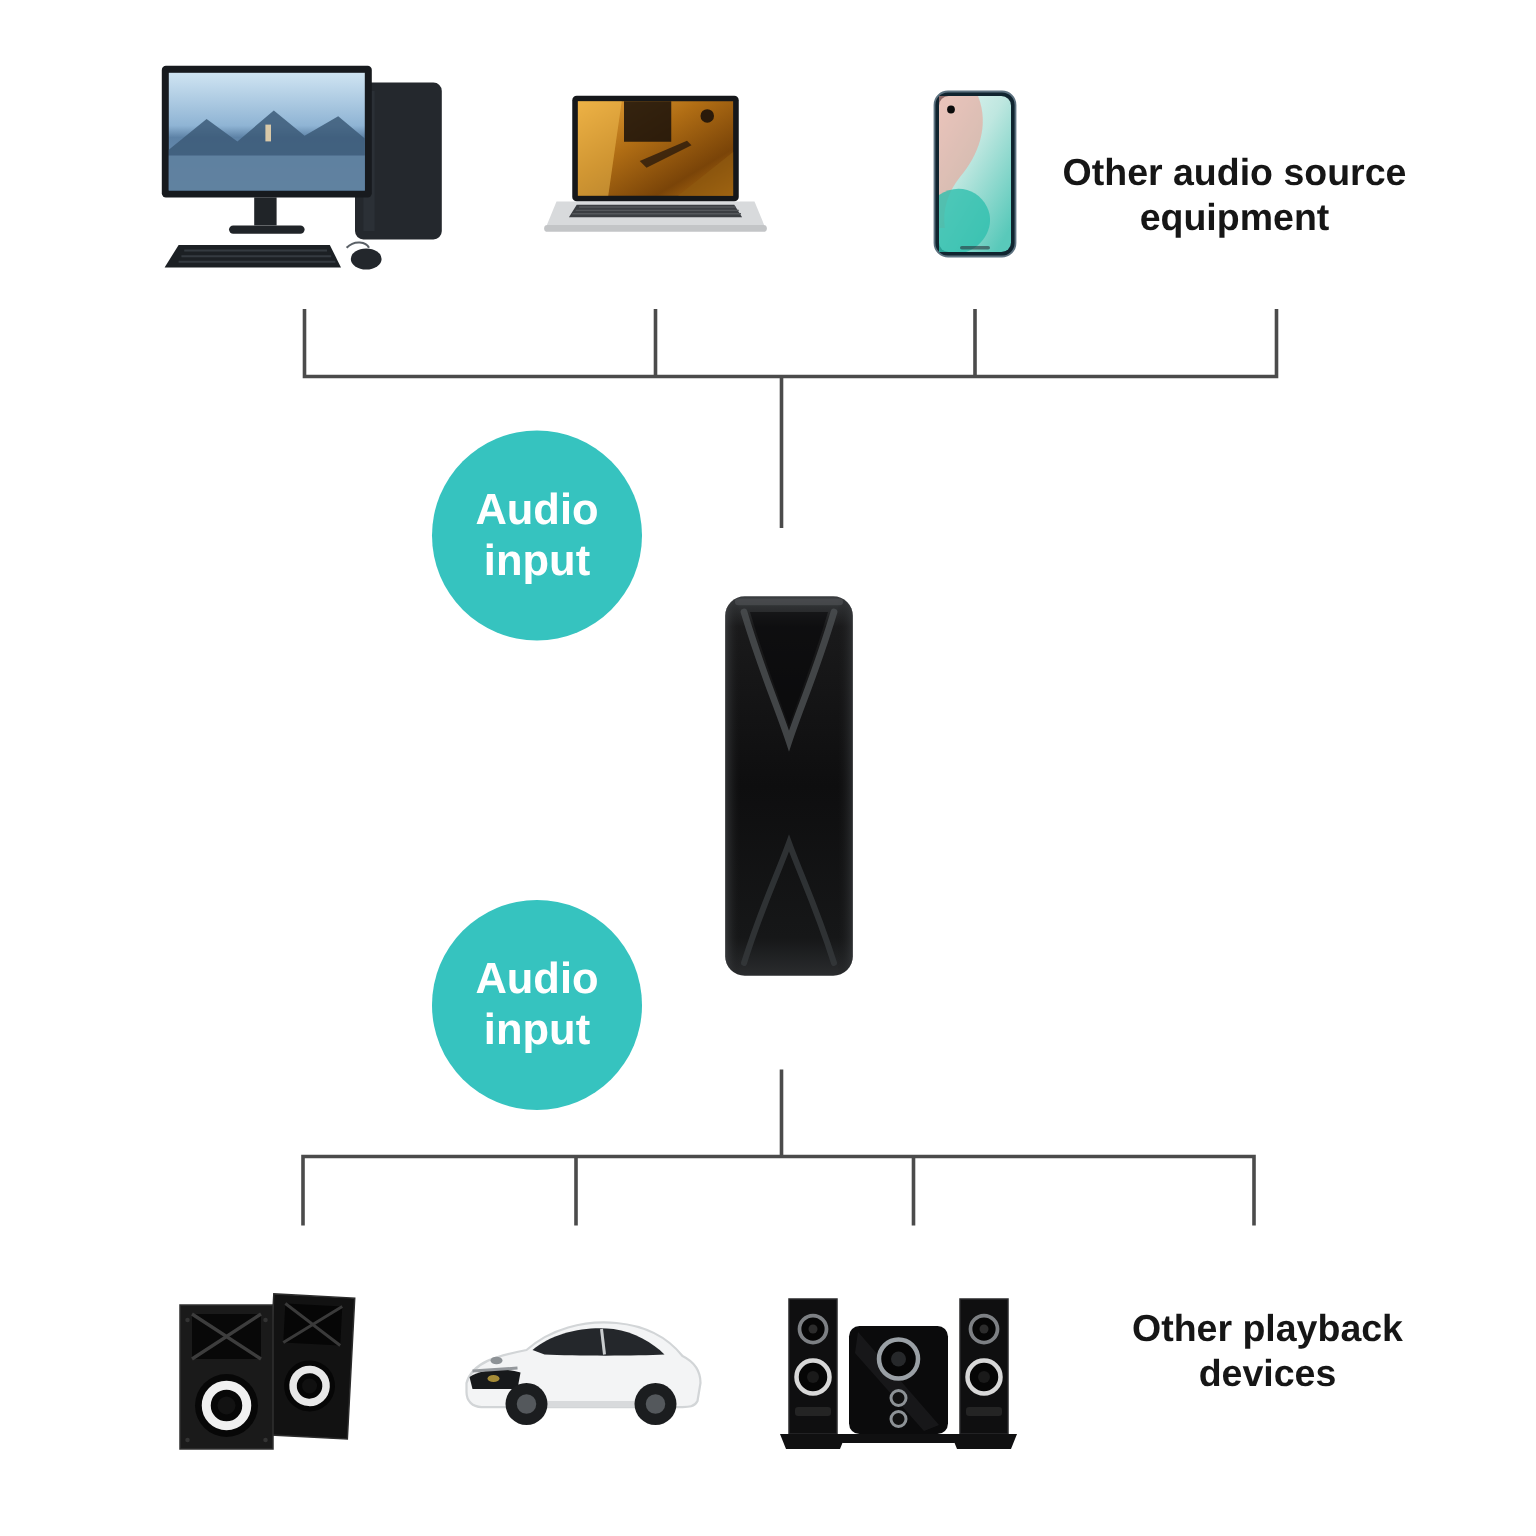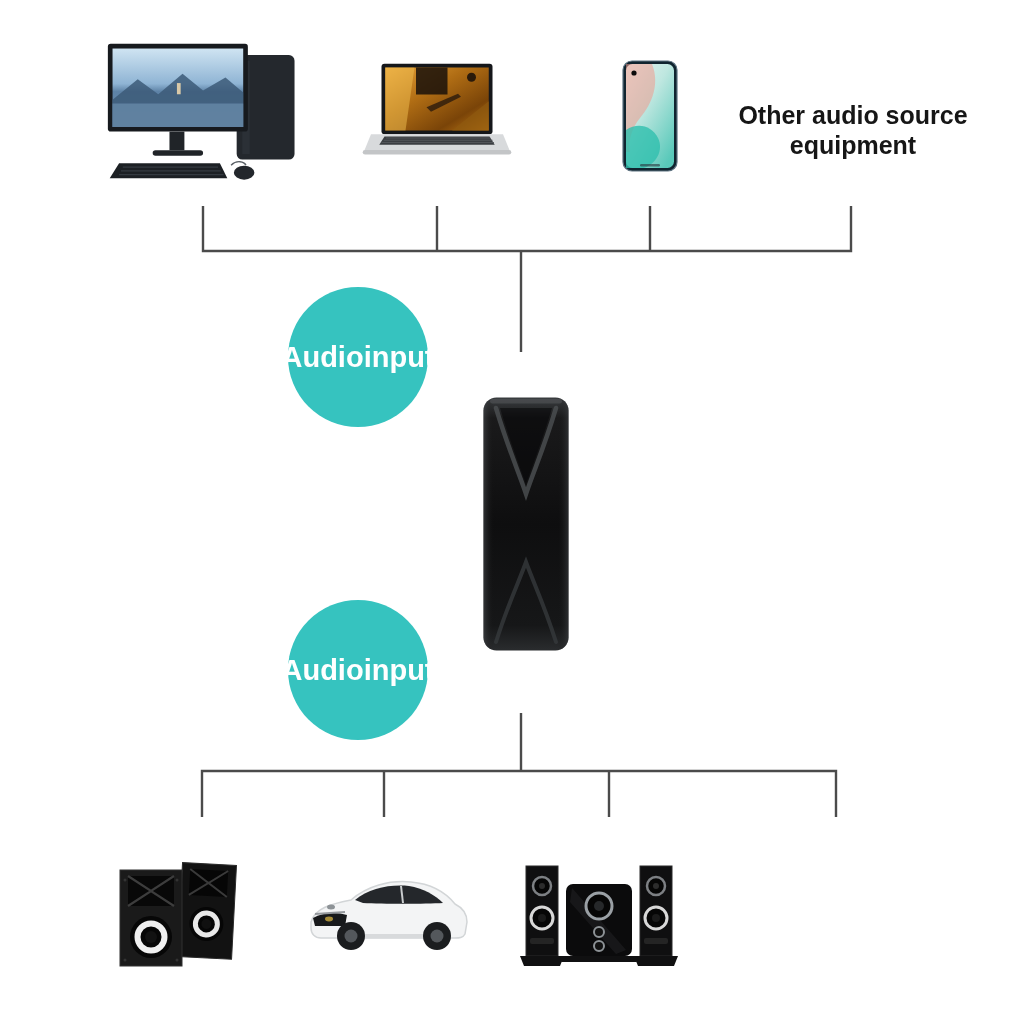--- a/index.html
+++ b/index.html
@@ -19,40 +19,40 @@
     pointer-events: none;
   }
   .badge {
     position: absolute;
     width: 140px;
     height: 140px;
     border-radius: 50%;
     background: var(--badge-teal, #36c3bf);
     color: #ffffff;
     display: flex;
-    flex-direction: row;
+    flex-direction: column;
     align-items: center;
     justify-content: center;
     font-weight: 700;
     font-size: 29px;
     line-height: 1.18;
     text-align: center;
   }
   .badge-input  { left: 288px; top: 287px; }
   .badge-output { left: 288px; top: 600px; }
   .side-label {
     position: absolute;
     font-weight: 700;
     color: var(--text-black, #161616);
     font-size: 25px;
     line-height: 1.2;
     text-align: center;
     letter-spacing: 0px;
   }
-  .label-top    { left: 731px; top: 100px; width: 244px; }
+  .label-top    { left: 701px; top: 100px; width: 244px; }
   .label-bottom { left: 743px; top: 871px; width: 204px; }
   .device { position: absolute; }
   .dev-desktop      { left: 106px; top: 42px;  width: 196px; height: 140px; }
   .dev-laptop       { left: 362px; top: 55px;  width: 150px; height: 112px; }
   .dev-phone        { left: 622px; top: 60px;  width: 56px;  height: 112px; }
   .dev-adapter      { left: 482px; top: 396px; width: 88px;  height: 256px; }
   .dev-speakers     { left: 116px; top: 860px; width: 122px; height: 108px; }
   .dev-car          { left: 305px; top: 862px; width: 164px; height: 98px;  }
   .dev-hometheater  { left: 520px; top: 858px; width: 158px; height: 118px; }
   .device svg { width: 100%; height: 100%; display: block; }
@@ -255,14 +255,15 @@
       <rect x="46" y="26" width="66" height="72" rx="7" fill="#0b0b0c"></rect>
       <path d="M52 30 L106 92 L96 96 L50 44 Z" fill="#222325" opacity="0.55"></path>
       <circle cx="79" cy="48" r="13" fill="#060606" stroke="#9aa0a5" stroke-width="3"></circle>
       <circle cx="79" cy="48" r="5" fill="#26282a"></circle>
       <circle cx="79" cy="74" r="5" fill="#111" stroke="#8d9296" stroke-width="2"></circle>
       <circle cx="79" cy="88" r="5" fill="#111" stroke="#8d9296" stroke-width="2"></circle>
       <rect x="40" y="98" width="78" height="6" rx="2" fill="#101011"></rect>
     </svg>
   </div>
 
+  <div class="side-label label-bottom">Other playback devices</div>
 
 </div>
 
 </body></html>

